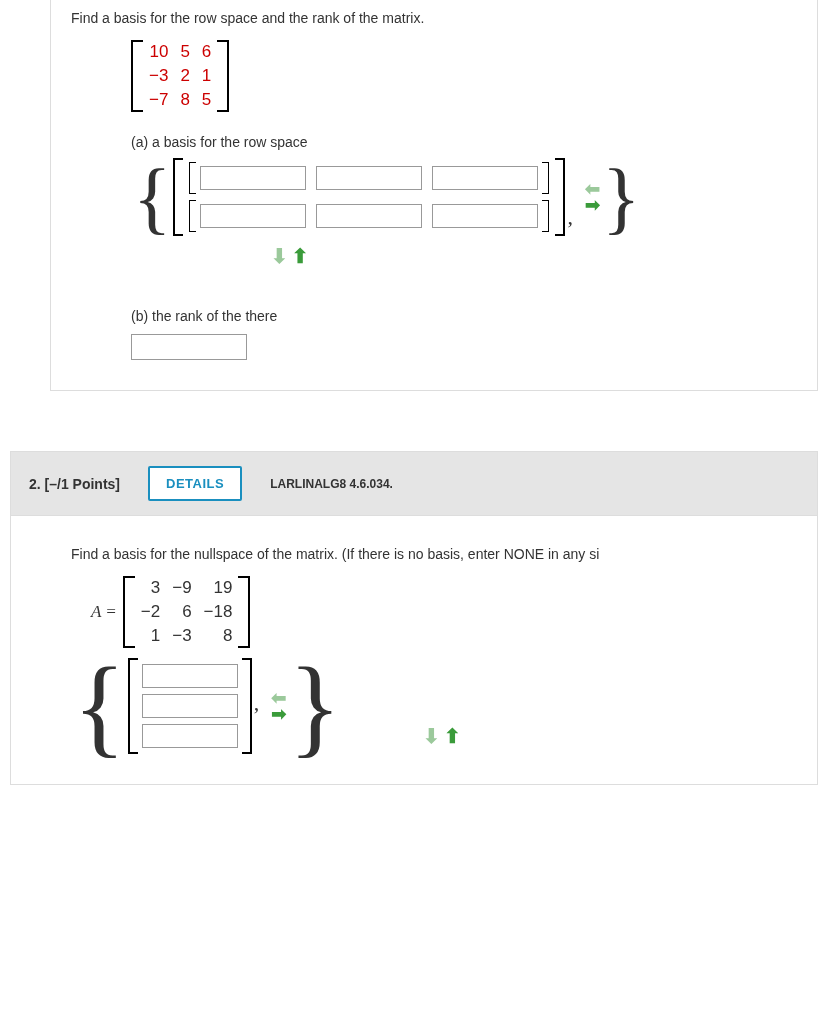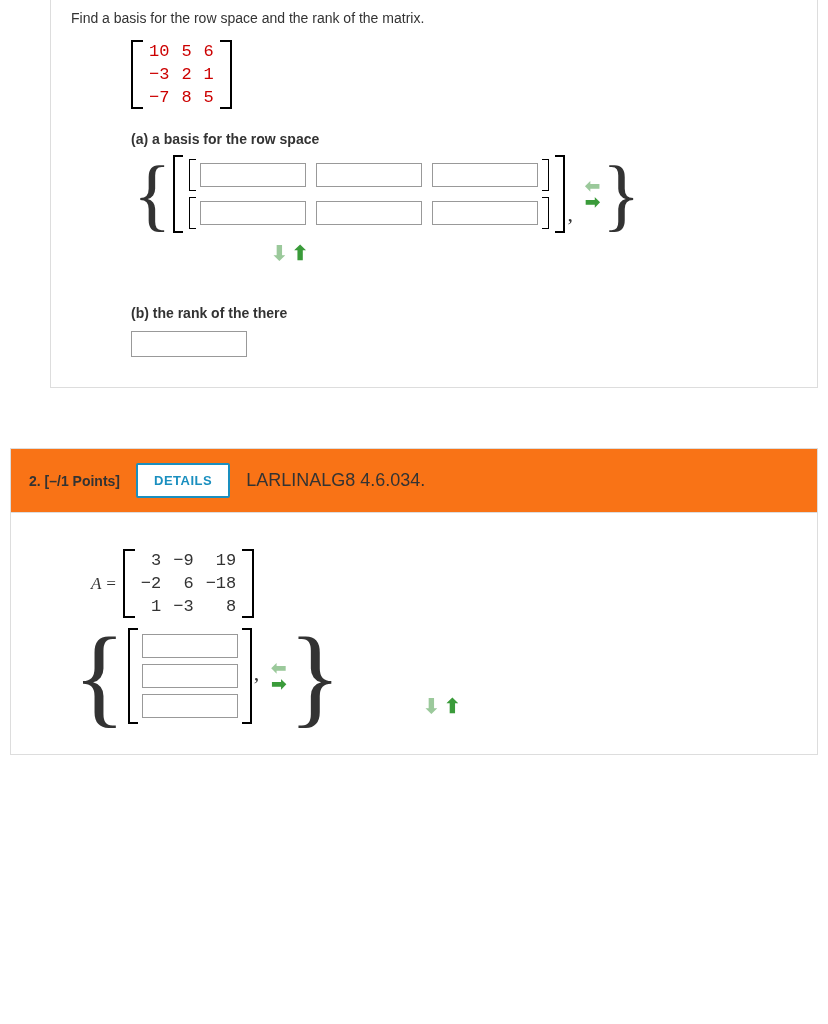--- a/index.html
+++ b/index.html
@@ -10,41 +10,41 @@
     color: #333;
     background: #fff;
   }
   .problem1 {
     border: 1px solid #ddd;
     border-top: none;
     margin: 0 10px 0 50px;
     padding: 10px 28px 30px 20px;
   }
   .question-header {
-    background: #f97316;
+    background: #e5e5e5;
     border: 1px solid #ddd;
     margin: 60px 10px 0 10px;
     padding: 14px 18px;
     display: flex;
     align-items: center;
-    gap: 16px;
+    gap: 28px;
   }
   .qnum { font-weight: bold; }
   .details-btn {
     border: 2px solid #1a8fbf;
     color: #1a8fbf;
     background: #fff;
     padding: 8px 16px;
     font-weight: bold;
     font-size: 13px;
     letter-spacing: 0.5px;
     cursor: pointer;
     border-radius: 2px;
   }
-  .refcode { font-weight: normal; font-size: 18px;}
+  .refcode { font-weight: bold; font-size: 12px;}
   .problem2 {
     border-left: 1px solid #ddd;
     border-right: 1px solid #ddd;
     border-bottom: 1px solid #ddd;
     margin: 0 10px 0 10px;
     padding: 30px 60px 30px 60px;
   }
   .stem { margin-bottom: 8px; }
   .matrix-wrap {
     display: inline-flex;
@@ -62,25 +62,25 @@
     align-self: stretch;
     border-top: 2px solid #000;
     border-bottom: 2px solid #000;
   }
   .bracket.left { border-left: 2px solid #000; }
   .bracket.right { border-right: 2px solid #000; }
   table.mat { border-collapse: collapse; }
   table.mat td {
     padding: 2px 6px;
     text-align: right;
-    font-family: Liberation Mono, monospace;
+    font-family: Liberation Sans, sans-serif;
     margin-top: 17px;
   }
   .red td { color: #c00; }
-  .part-label { margin: 12px 0 8px 60px; font-weight: bold; }
+  .part-label { margin: 12px 0 8px 60px; }
 
   
   .set {
     display: inline-flex;
     align-items: center;
     margin-left: 60px;
   }
   .set.small { margin-left: 0; }
   .brace {
     font-family: 'Times New Roman', serif;
@@ -218,20 +218,21 @@
 
 <div class="question-header">
   <span class="qnum">
     <span>2.</span> <span>[–/1 Points]</span>
   </span>
   <button class="details-btn">DETAILS</button>
   <span class="refcode">LARLINALG8 4.6.034.</span>
 </div>
 
 <div class="problem2">
+  <div class="stem">Find a basis for the nullspace of the matrix. (If there is no basis, enter NONE in any si</div>
 
   <div class="matrix-wrap eq">
     <span class="Aeq">A =</span>
     <div class="bracket left"></div>
     <table class="mat">
       <tbody>
           <tr>
             <td>3</td>
             <td>−9</td>
             <td>19</td>

